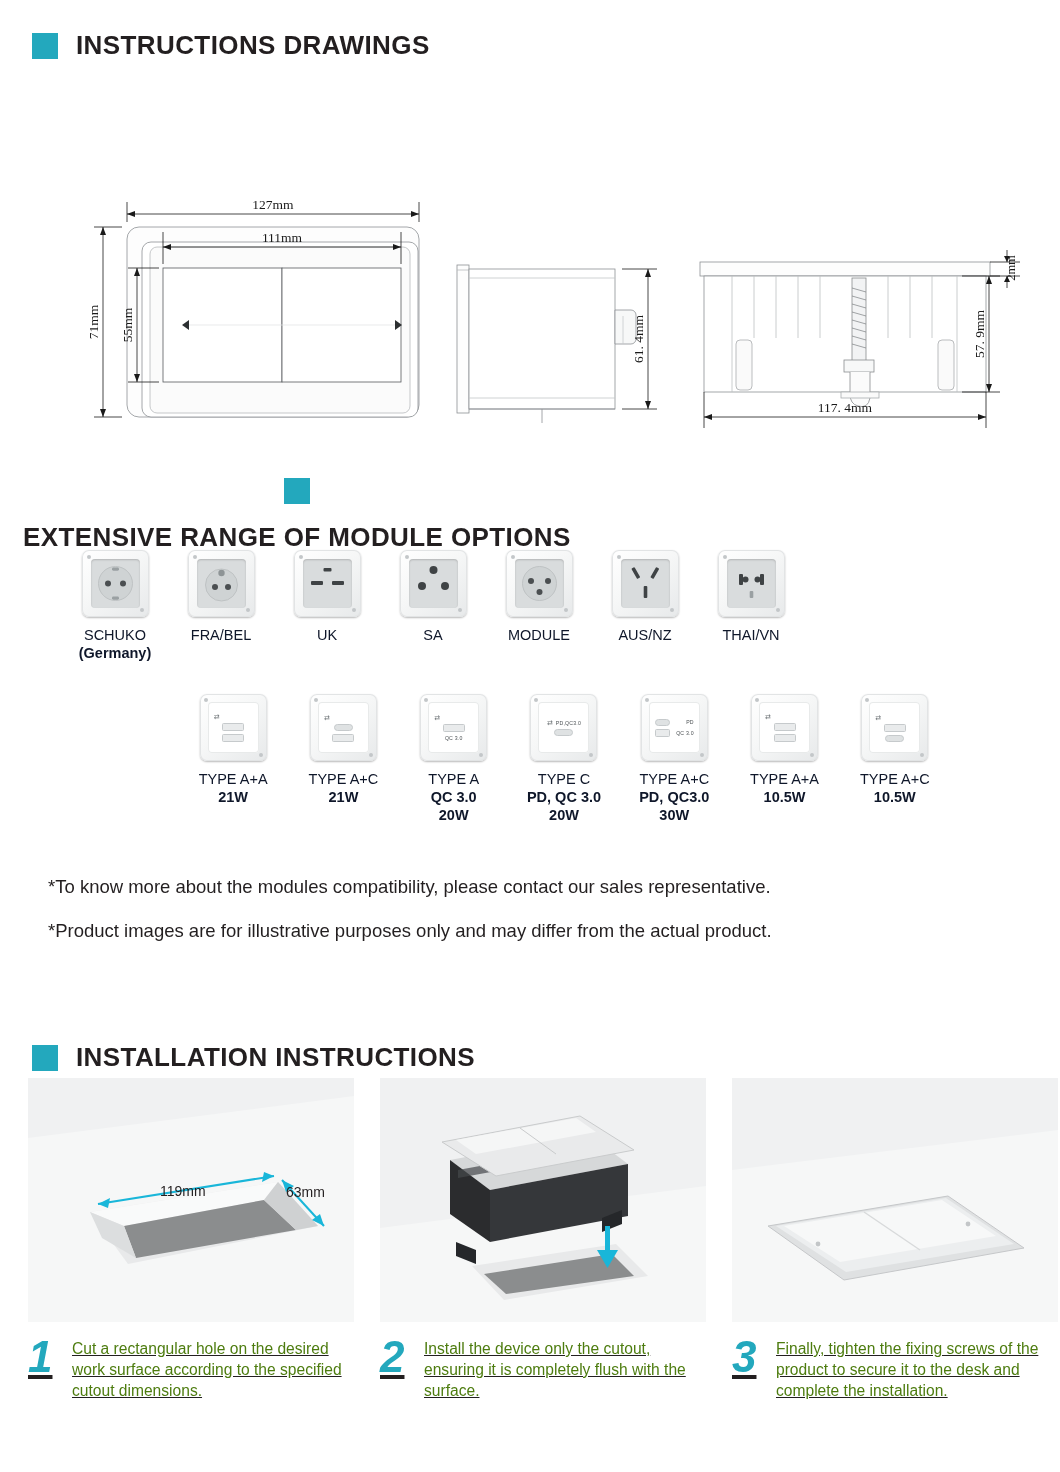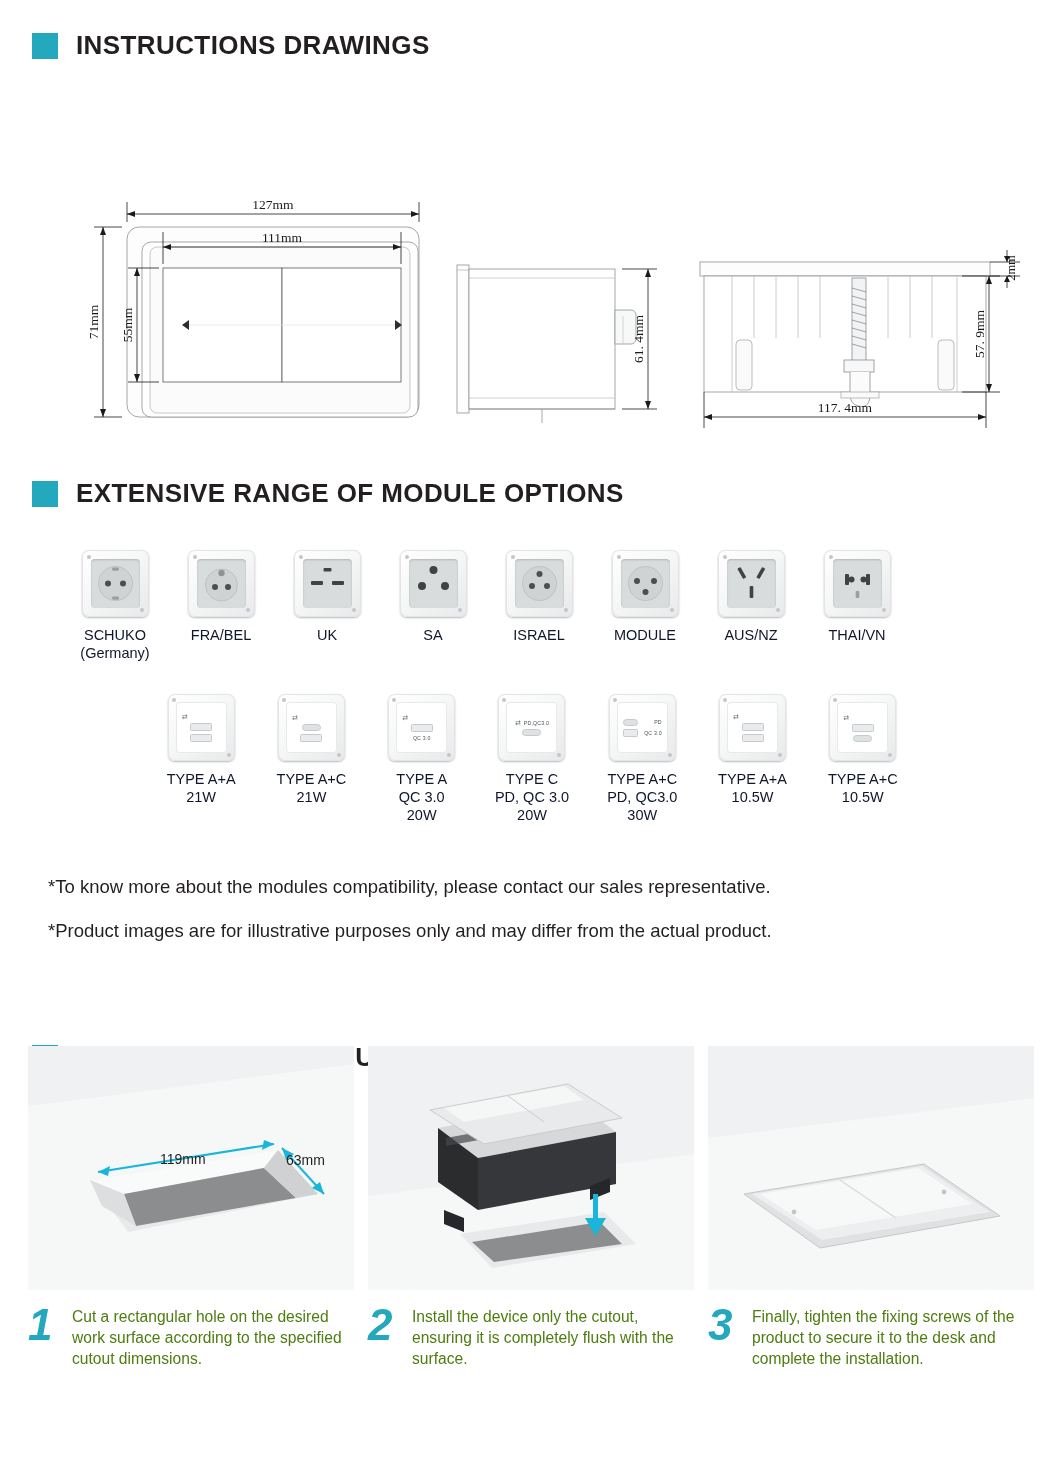--- a/index.html
+++ b/index.html
@@ -36,29 +36,29 @@
   
   #dim-head { position: absolute; left: 32px; top: 30px; }
   #dim-area {
     position: absolute;
     left: 32px; top: 92px;
     width: 996px; height: 350px;
   }
   .dim-svg { display: block; }
 
   
-  #mod-head { position: absolute; left: 32px; top: 478px; }
+  #mod-head { position: absolute; left: 23px; top: 478px; flex-direction: column; }
   #mod-grid-1 {
     position: absolute; left: 62px; top: 550px;
     width: 960px;
     display: flex;
     gap: 0px;
   }
   #mod-grid-2 {
-    position: absolute; left: 152px; top: 694px;
+    position: absolute; left: 184px; top: 694px;
     width: 760px;
     display: flex;
     gap: 12px;
   }
   .mod {
     width: 106px;
     display: flex;
     flex-direction: column;
     align-items: center;
   }
@@ -77,21 +77,21 @@
     background: #d9dcdd;
     box-shadow: inset 0 1px 2px rgba(0,0,0,0.18);
   }
   .mod-label {
     margin-top: 9px;
     font-size: 14.5px;
     line-height: 18px;
     text-align: center;
     color: #0f172a;
   }
-  .mod-label.sub { margin-top: 0; }
+  .mod-label.sub { margin-top: 0; font-weight: bold; }
   .usb-face {
     position: absolute;
     left: 8px; top: 8px; right: 8px; bottom: 8px;
     border-radius: 4px;
     background: #ffffff;
     box-shadow: inset 0 0 0 1px #e8eaea;
     display: flex;
     flex-direction: column;
     align-items: center;
     justify-content: center;
@@ -119,24 +119,25 @@
   #notes p {
     margin: 0 0 22px 0;
     font-size: 18.5px;
     color: #231f20;
   }
 
   
   #inst-head { position: absolute; left: 32px; top: 1042px; }
   #inst-row {
     position: absolute;
-    left: 28px; top: 1046px;
+    left: 28px; top: 1078px;
     width: 1004px;
     display: flex;
-    gap: 14px;
+    gap: 26px;
+    text-decoration: underline;
   }
   .inst-card { width: 326px; }
   .inst-img {
     width: 326px; height: 244px;
     position: relative;
     overflow: hidden;
     background: linear-gradient(160deg,#f3f4f5 0%, #eceeef 55%, #e4e6e8 100%);
   }
   .inst-caption {
     display: flex;
@@ -346,34 +347,20 @@
         <circle cx="33.5" cy="20" r="4" fill="#3f4345"></circle>
         <circle cx="22" cy="36" r="4" fill="#3f4345"></circle>
         <circle cx="45" cy="36" r="4" fill="#3f4345"></circle>
       </svg>
       <div class="screw" style="left:5px;top:5px;"></div>
       <div class="screw" style="right:5px;bottom:5px;"></div>
     </div>
     <div class="mod-label">SA</div>
   </div>
 
-  <div class="mod">
-    <div class="socket">
-      <div class="inner"></div>
-      <svg width="67" height="67" viewBox="0 0 67 67" style="position:absolute;left:0;top:0">
-        <circle cx="33.5" cy="33.5" r="17" fill="#cfd3d4" stroke="#b9bdbe" stroke-width="0.8"></circle>
-        <circle cx="26" cy="36" r="3" fill="#4b4f51"></circle>
-        <circle cx="41" cy="36" r="3" fill="#4b4f51"></circle>
-        <circle cx="33.5" cy="24" r="3" fill="#4b4f51"></circle>
-      </svg>
-      <div class="screw" style="left:5px;top:5px;"></div>
-      <div class="screw" style="right:5px;bottom:5px;"></div>
-    </div>
-    <div class="mod-label">ISRAEL</div>
-  </div>
 
 
   <div class="mod">
     <div class="socket">
       <div class="inner"></div>
       <svg width="67" height="67" viewBox="0 0 67 67" style="position:absolute;left:0;top:0">
         <circle cx="33.5" cy="33.5" r="17" fill="#cfd3d4" stroke="#b9bdbe" stroke-width="0.8"></circle>
         <circle cx="25" cy="31" r="3" fill="#4b4f51"></circle>
         <circle cx="42" cy="31" r="3" fill="#4b4f51"></circle>
         <circle cx="33.5" cy="42" r="3" fill="#4b4f51"></circle>

